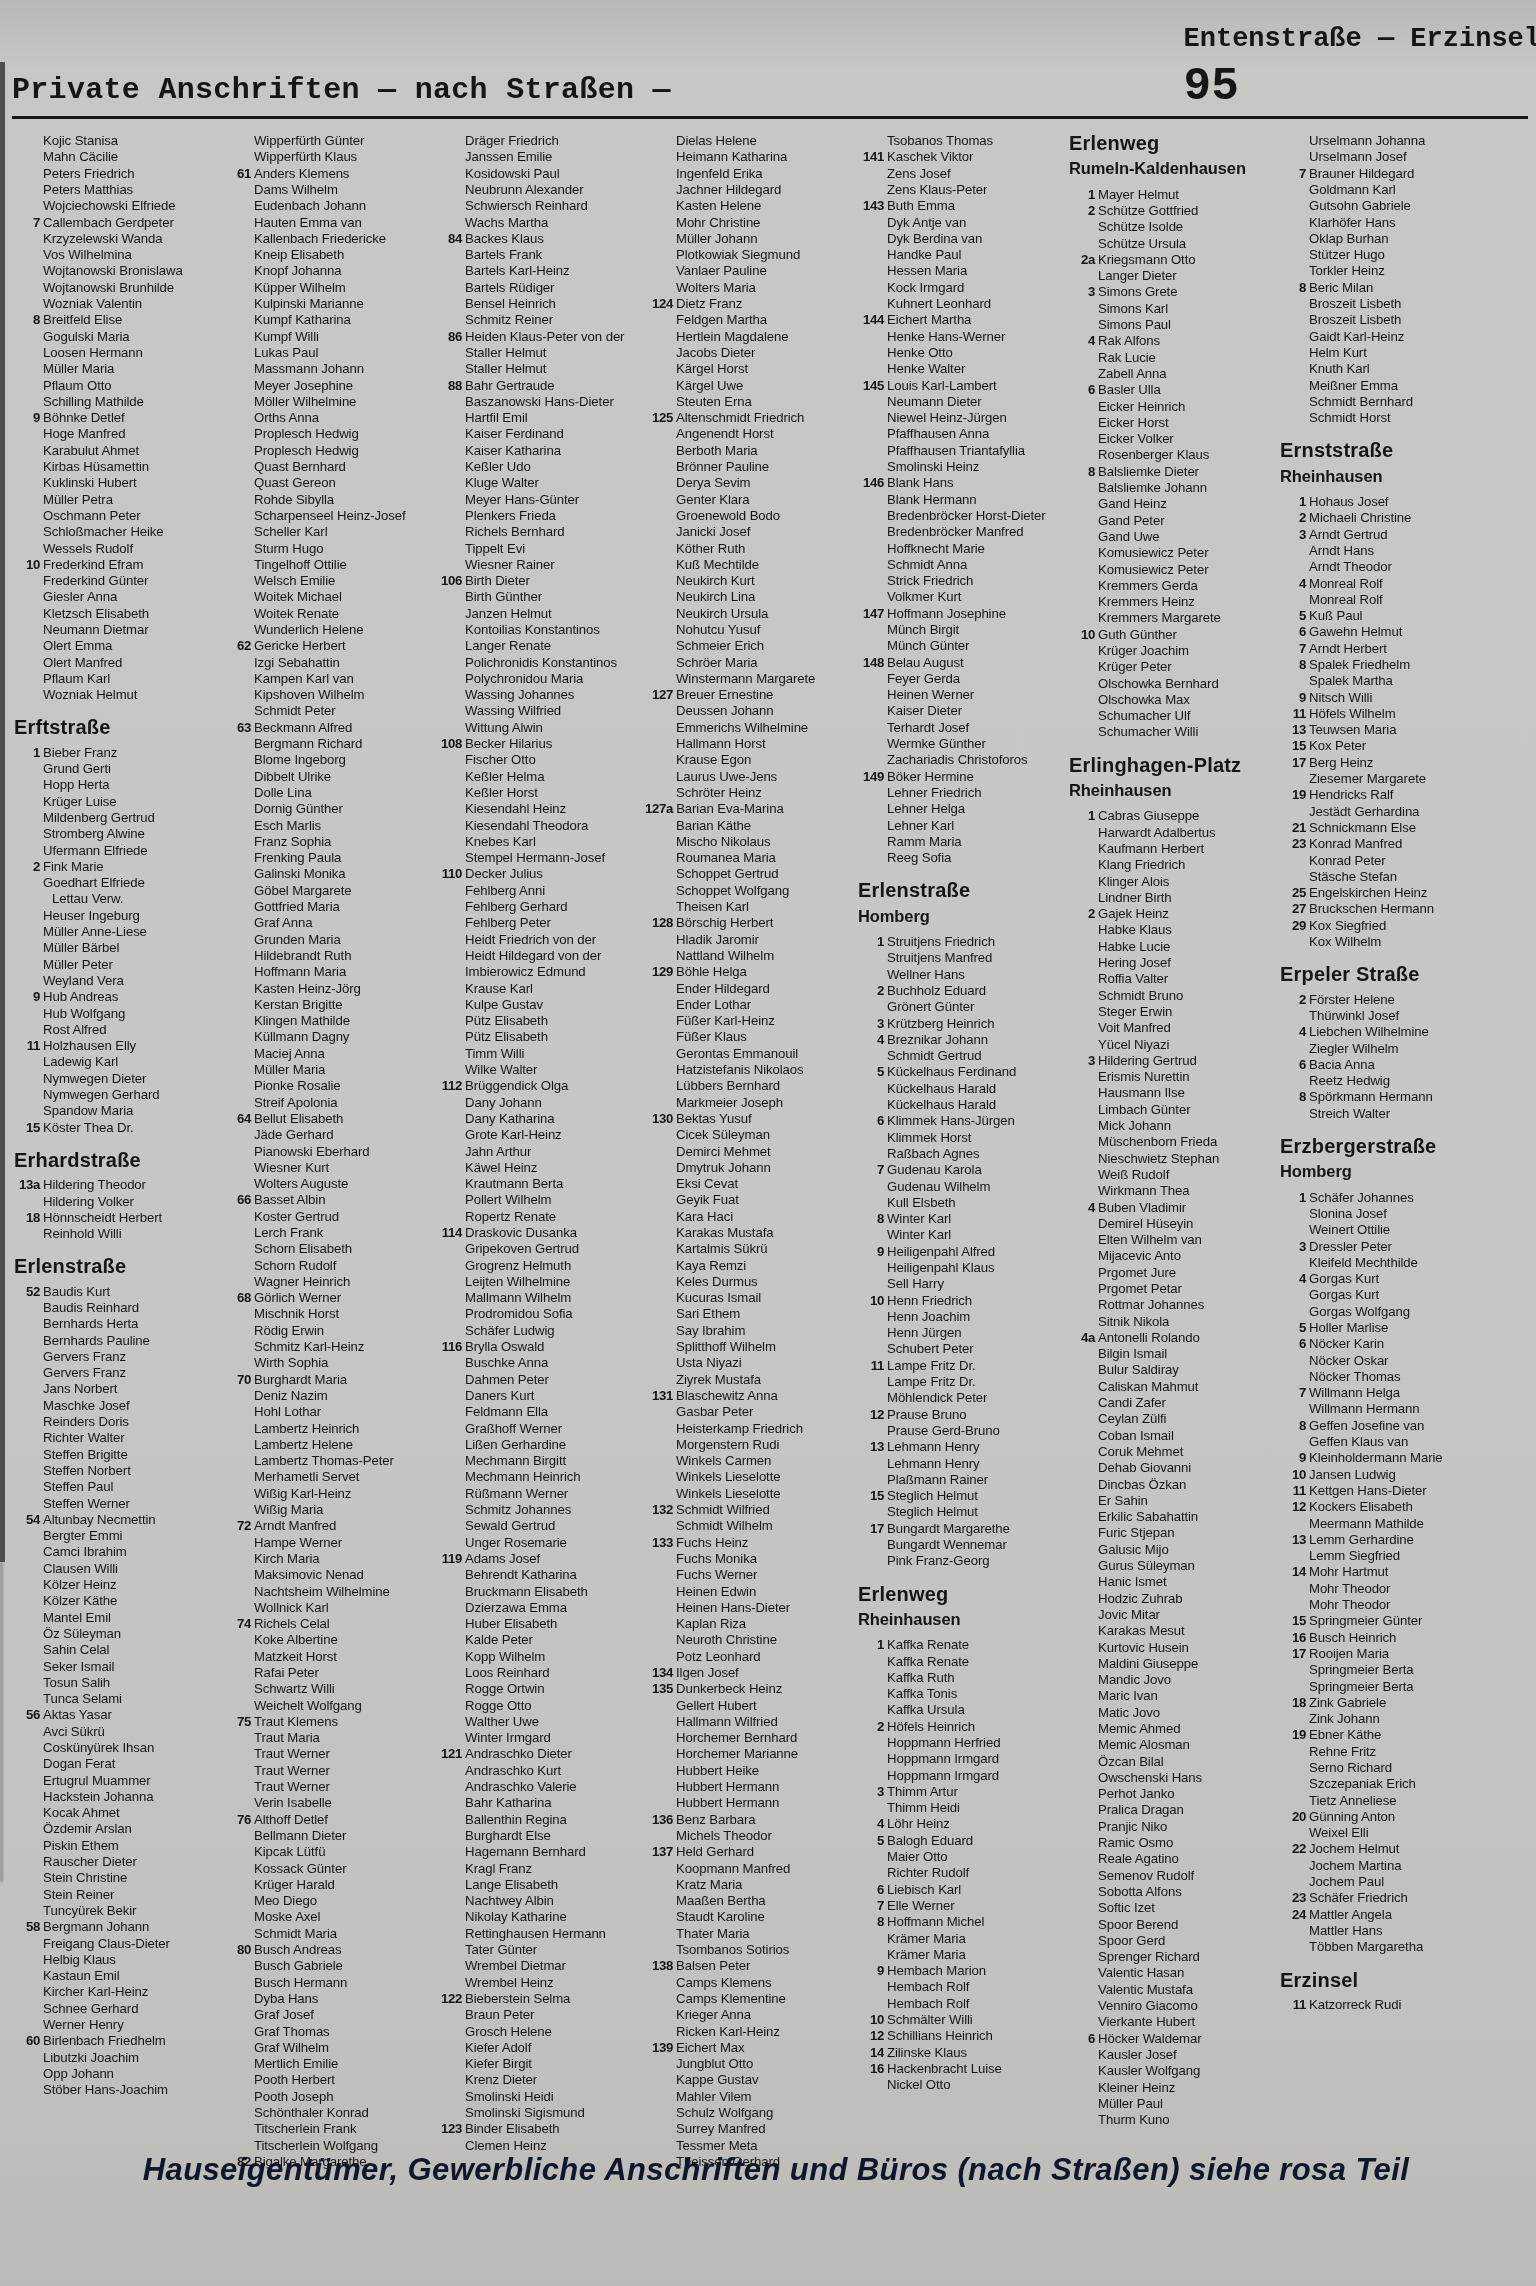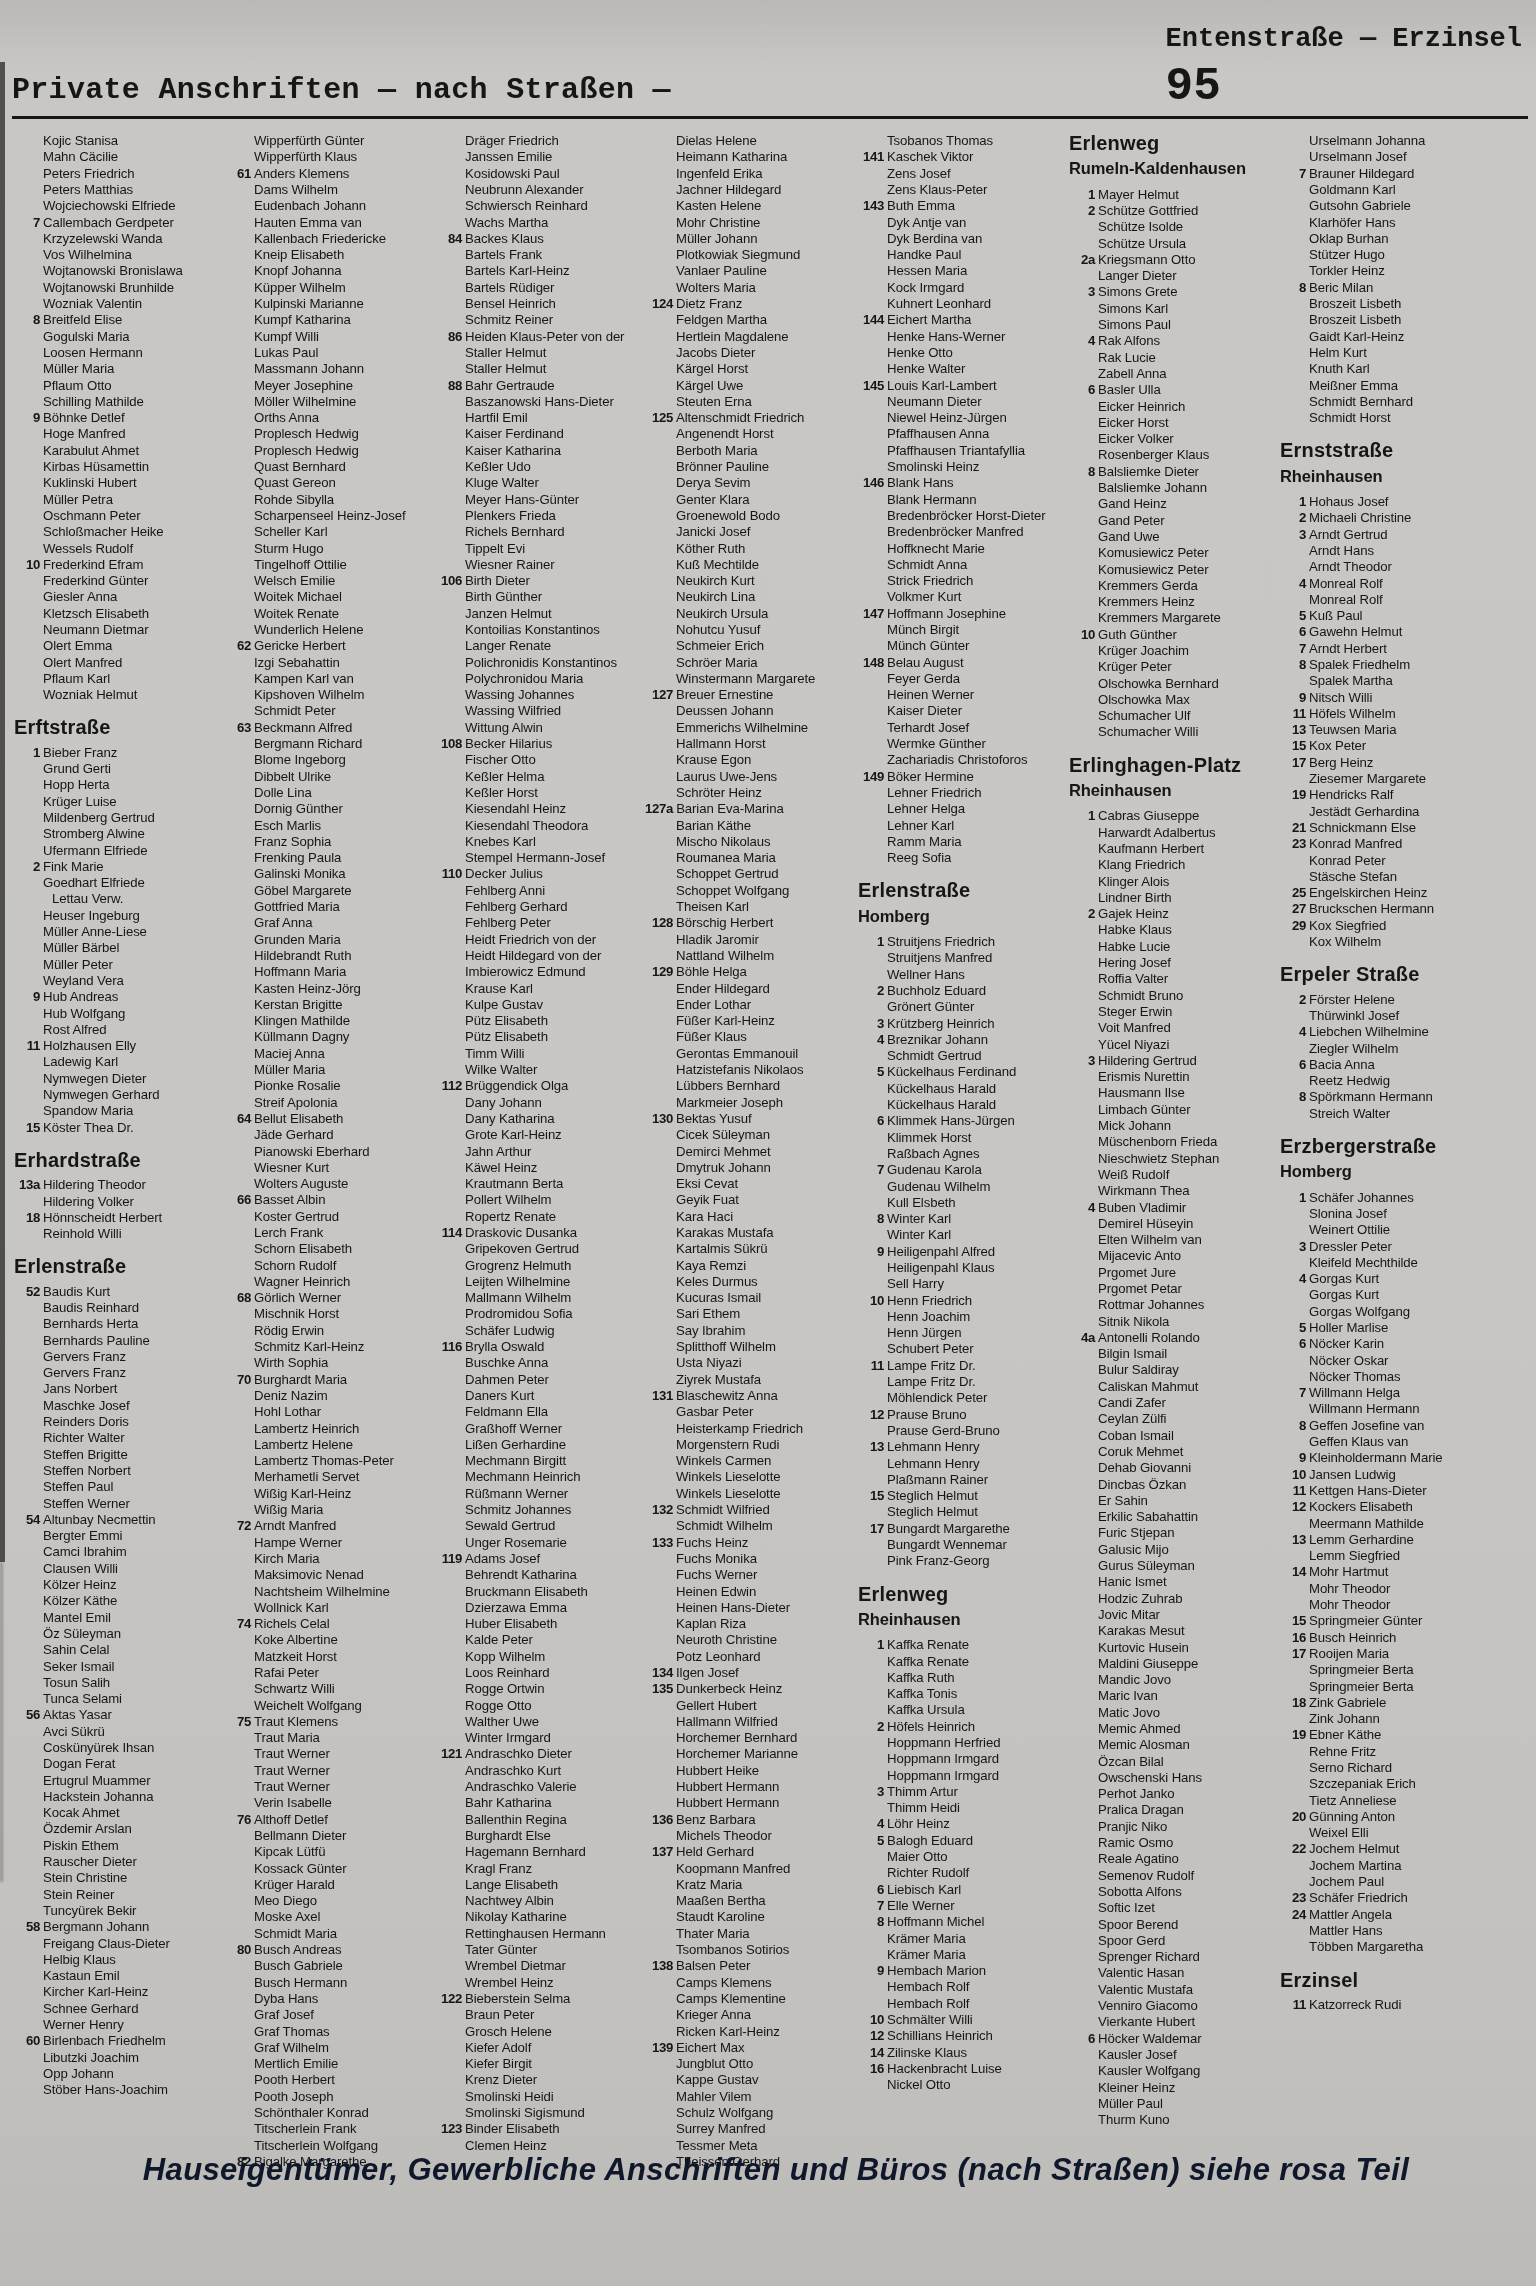--- a/index.html
+++ b/index.html
@@ -7,21 +7,21 @@
     width:1536px;height:2286px;position:relative;overflow:hidden;
     background:#c7c5c1;
     background-image:linear-gradient(180deg,#bab8b4 0px,#c9c7c3 70px,#c8c6c2 55%,#c3c1bd 88%,#bcbab6 100%);
     font-family:"Liberation Sans",sans-serif;color:#161616;
     -webkit-font-smoothing:antialiased;
   }
   .hdr{display:flex;justify-content:space-between;align-items:flex-end;padding:24px 14px 0 12px;font-family:Liberation Mono, monospace;}
   .hdr-left{font-size:30px;font-weight:bold;letter-spacing:.3px;white-space:nowrap;}
   .hdr-right{display:flex;align-items:baseline;gap:14px;flex-direction:column;}
   .hdr-range{font-size:27px;font-weight:bold;white-space:nowrap;}
-  .hdr-page{font-size:46px;font-weight:bold;line-height:.85;}
+  .hdr-page{font-size:46px;font-weight:bold;line-height:.85;margin-left:18px;}
   .rule{height:3px;background:#171717;margin:9px 8px 0 12px;}
   .cols{display:flex;gap:9px;padding:14px 4px 0 12px;height:2062px;overflow:hidden;}
   .col{width:202px;flex:0 0 auto;font-size:13.2px;line-height:16.3px;letter-spacing:-.1px;}
   .row{display:flex;}
   .num{flex:0 0 28px;text-align:right;padding-right:3px;font-weight:bold;white-space:nowrap;letter-spacing:-.3px;}
   .nm{flex:1;}
   .row.ind .nm{padding-left:9px;}
   .shdr{font-size:20px;font-weight:bold;margin:16px 0 9px 2px;letter-spacing:.2px;}
   .col > .shdr:first-child{margin-top:2px;}
   .dhdr{font-size:16.5px;font-weight:bold;margin:3px 0 10px 2px;}

